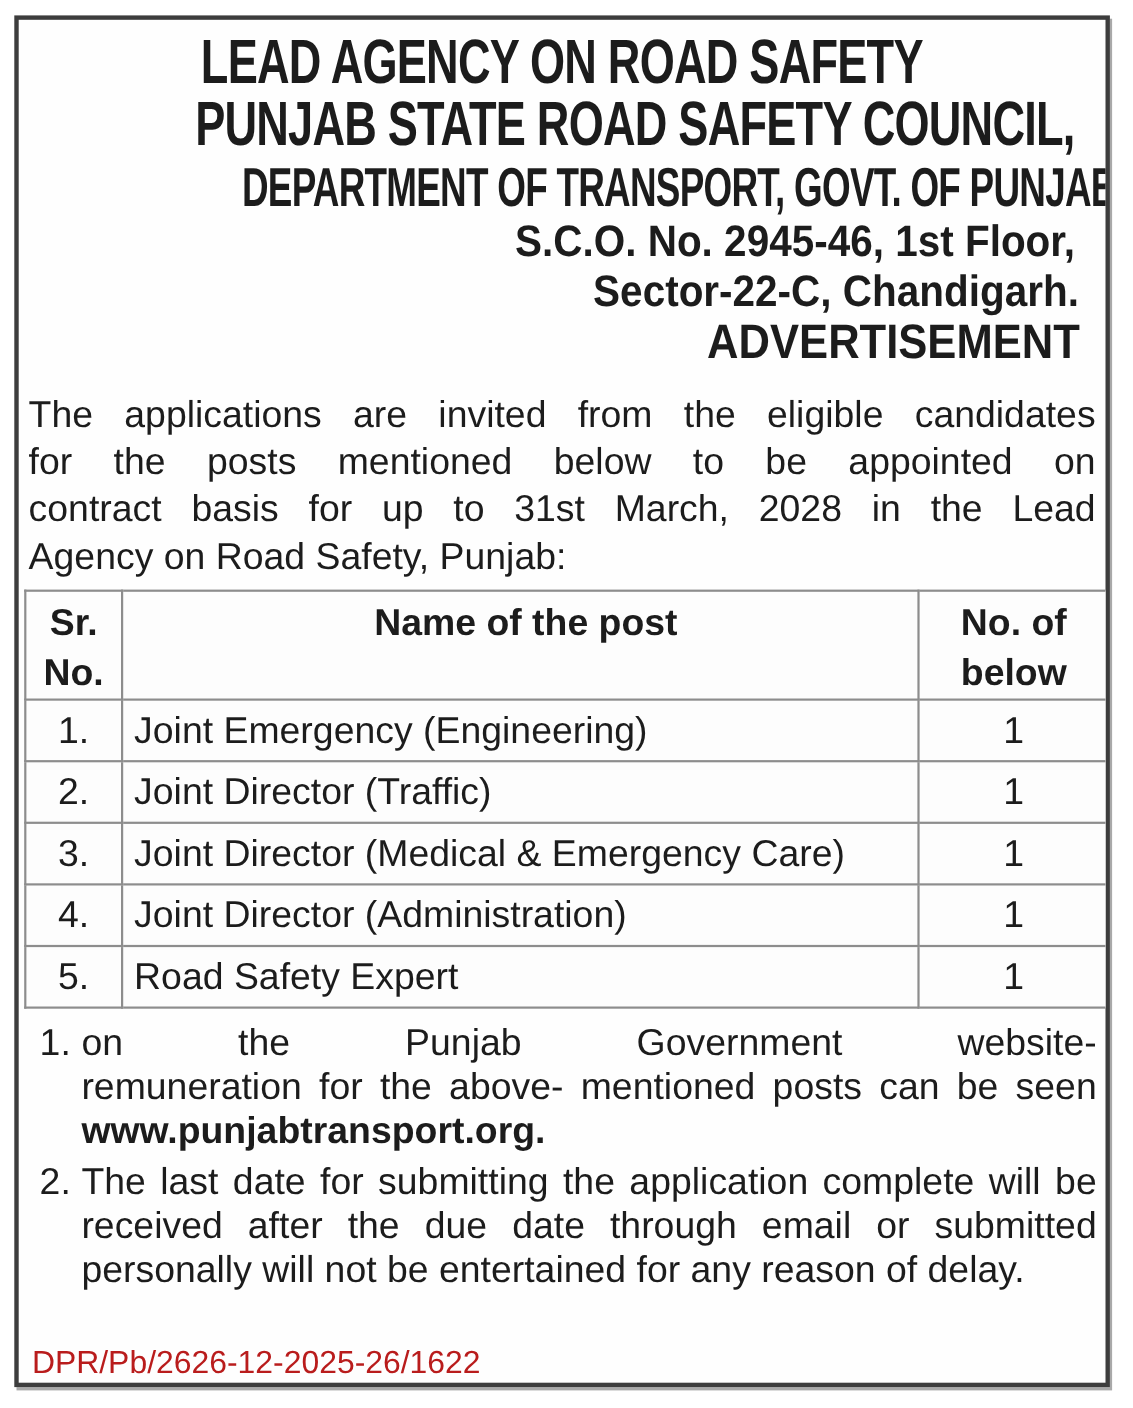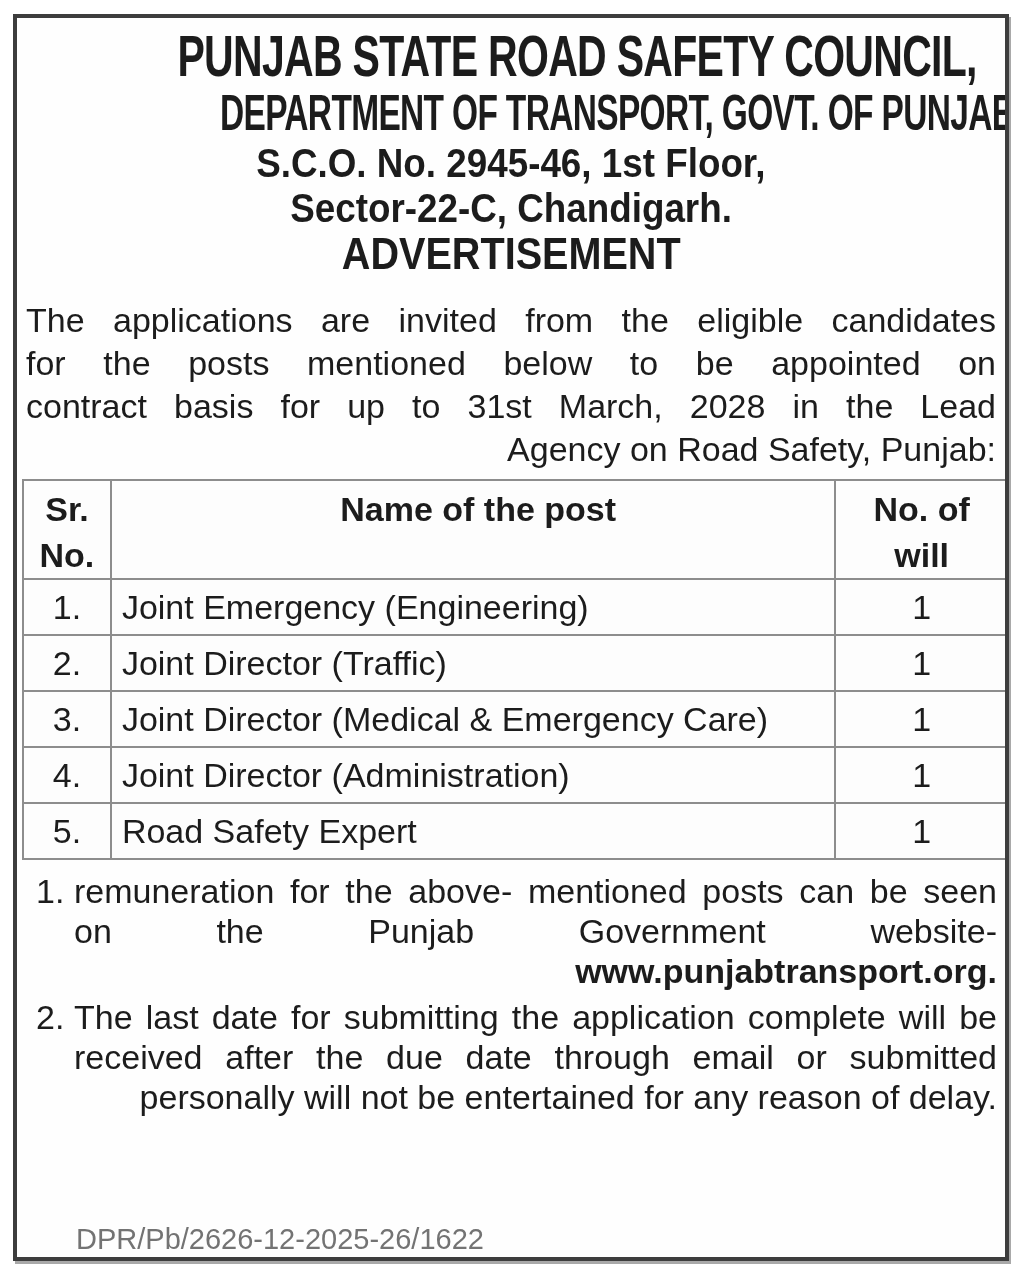--- a/index.html
+++ b/index.html
@@ -24,39 +24,39 @@
   
   .hline { text-align: center; white-space: nowrap; }
   .hline > span {
     display: inline-block;
     font-weight: bold;
     transform-origin: 50% 50%;
     letter-spacing: -1px;
   }
   .h-big > span   { font-size: 57px; line-height: 57px; transform: scaleX(0.72); }
   .h-med > span   { font-size: 50px; line-height: 56px; transform: scaleX(0.67); }
-  .addr-line      { text-align: center; white-space: nowrap; }
+  .addr-line      { text-align: right; white-space: nowrap; }
   .addr-line > span {
     display: inline-block;
     font-weight: bold;
     font-size: 40px; line-height: 45px;
     transform: scaleX(0.92);
     transform-origin: 50% 50%;
   }
   .adv-line > span {
     display: inline-block;
     font-weight: bold;
     font-size: 44px; line-height: 46px;
     transform: scaleX(0.90);
     transform-origin: 50% 50%;
   }
   
   .intro { margin-top: 22px; padding: 0 4px; font-size: 34px; line-height: 43px; }
   .jline { text-align: justify; text-align-last: justify; }
-  .lline { text-align: right; }
+  .lline { text-align: left; }
   
   table.posts {
     width: 987px;
     margin: 8px auto 0 auto;
     border-collapse: collapse;
     font-size: 34px;
   }
   table.posts th, table.posts td {
     border: 2px solid #8d8d8d;
     background: #fdfdfd;
@@ -77,30 +77,32 @@
   .notes { margin-top: 11px; font-size: 34px; line-height: 40px; }
   .note { display: flex; margin-bottom: 6px; }
   .note-marker { flex: 0 0 52px; padding-left: 14px; text-align: left; }
   .note-body { flex: 1 1 auto; padding-right: 3px; }
   .bold { font-weight: bold; }
   
   .footer-ref {
     position: absolute;
     left: 12px; bottom: 2px;
     font-size: 29px; line-height: 32px;
-    color: #737373;
-    margin-left: 47px;
+    color: #b91c1c;
   }
 </style>
 </head>
 <body>
 
 <div class="ad-box">
 
   <header>
+    <div class="hline h-big">
+      <span>LEAD AGENCY ON ROAD SAFETY</span>
+    </div>
     <div class="hline h-big">
       <span>PUNJAB STATE ROAD SAFETY COUNCIL,</span>
     </div>
     <div class="hline h-med">
       <span>DEPARTMENT OF TRANSPORT, GOVT. OF PUNJAB,</span>
     </div>
     <div class="addr-line">
       <span>S.C.O. No. 2945-46, 1st Floor,</span>
     </div>
     <div class="addr-line">
@@ -121,21 +123,21 @@
   <table class="posts">
     <thead>
       <tr>
         <th class="col-sr">
           <div>Sr.</div>
           <div>No.</div>
         </th>
         <th class="col-post" style="text-align:center;">Name of the post</th>
         <th class="col-count">
           <div>No. of</div>
-          <div>will</div>
+          <div>below</div>
         </th>
       </tr>
     </thead>
     <tbody>
       <tr>
         <td class="col-sr">1.</td>
         <td class="col-post">Joint Emergency (Engineering)</td>
         <td class="col-count">1</td>
       </tr>
       <tr>
@@ -158,22 +160,22 @@
         <td class="col-post">Road Safety Expert</td>
         <td class="col-count">1</td>
       </tr>
     </tbody>
   </table>
 
   <section class="notes">
     <div class="note">
       <div class="note-marker">1.</div>
       <div class="note-body">
+        <div class="jline">on the Punjab Government website-</div>
         <div class="jline">remuneration for the above- mentioned posts can be seen</div>
-        <div class="jline">on the Punjab Government website-</div>
         <div class="lline bold">www.punjabtransport.org.</div>
       </div>
     </div>
     <div class="note">
       <div class="note-marker">2.</div>
       <div class="note-body">
         <div class="jline">The last date for submitting the application complete will be</div>
         <div class="jline">received after the due date through email or submitted</div>
         <div class="lline">personally will not be entertained for any reason of delay.</div>
       </div>

